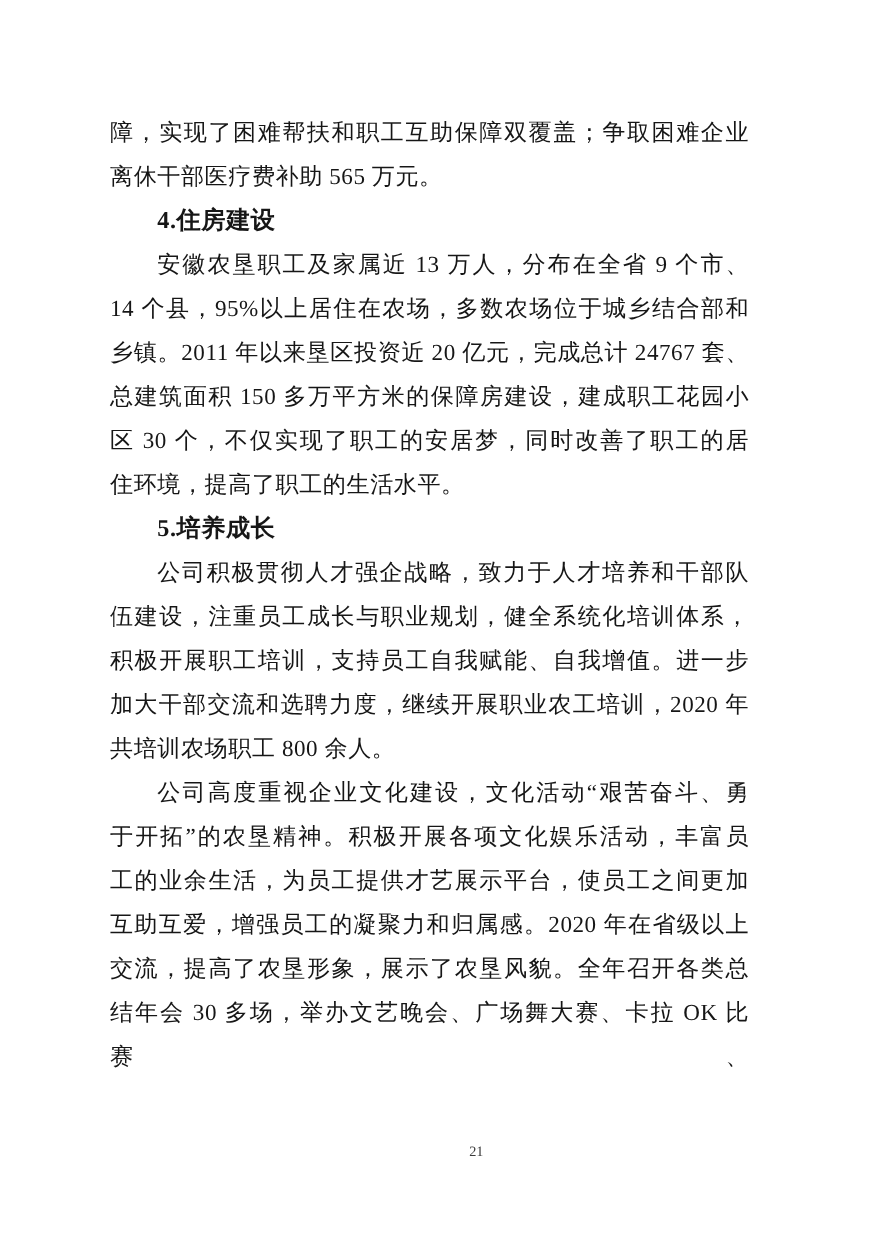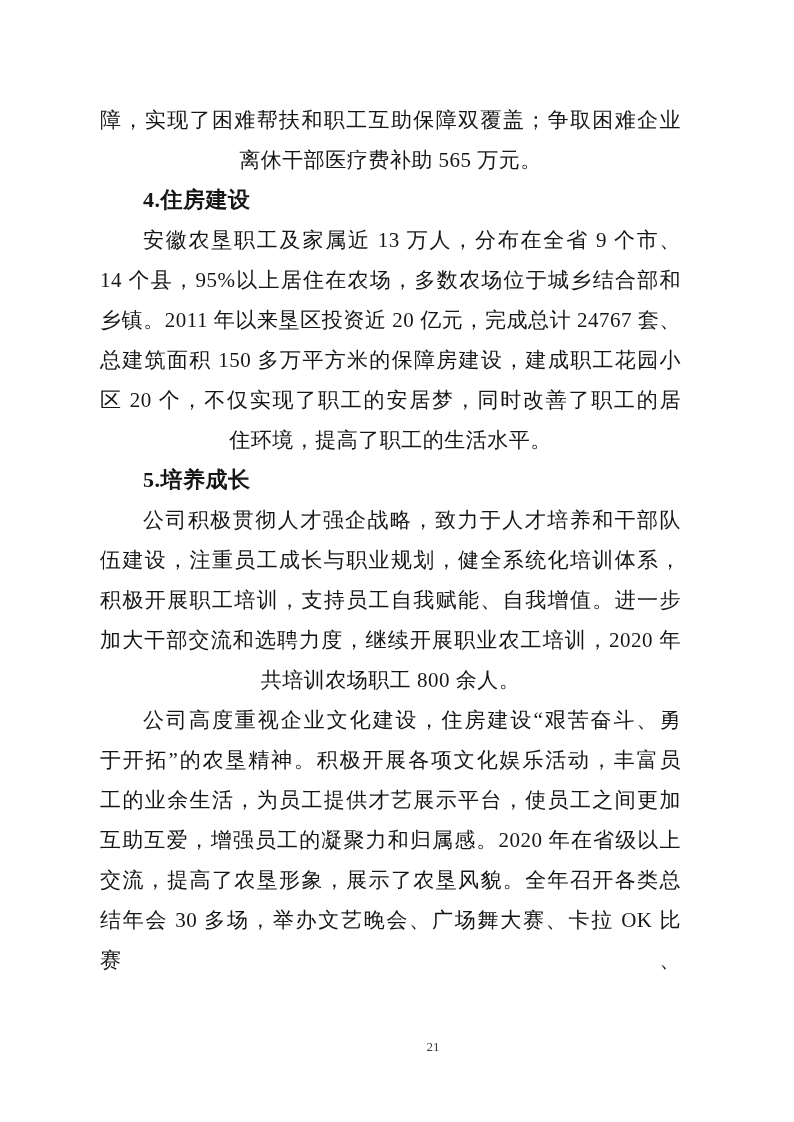--- a/index.html
+++ b/index.html
@@ -31,21 +31,21 @@
     overflow: visible;
   }
   
   .line.j {
     white-space: normal;
     text-align: justify;
     text-align-last: justify;
   }
   
   .line.l {
-    text-align: center;
+    text-align: left;
   }
   
   .ind {
     text-indent: 43px;
   }
   
   .line.h {
     font-weight: 700;
     font-size: 22px;
     text-indent: 43px;
@@ -69,29 +69,29 @@
 
 <div class="page">
   <div class="content">
     <div class="line j">障，实现了困难帮扶和职工互助保障双覆盖；争取困难企业</div>
     <div class="line l">离休干部医疗费补助 565 万元。</div>
     <div class="line h">4.住房建设</div>
     <div class="line j ind">安徽农垦职工及家属近 13 万人，分布在全省 9 个市、</div>
     <div class="line j">14 个县，95%以上居住在农场，多数农场位于城乡结合部和</div>
     <div class="line j">乡镇。2011 年以来垦区投资近 20 亿元，完成总计 24767 套、</div>
     <div class="line j">总建筑面积 150 多万平方米的保障房建设，建成职工花园小</div>
-    <div class="line j">区 20 个，不仅实现了职工的安居梦，同时改善了职工的居</div>
+    <div class="line j">区 30 个，不仅实现了职工的安居梦，同时改善了职工的居</div>
     <div class="line l">住环境，提高了职工的生活水平。</div>
     <div class="line h">5.培养成长</div>
     <div class="line j ind">公司积极贯彻人才强企战略，致力于人才培养和干部队</div>
     <div class="line j">伍建设，注重员工成长与职业规划，健全系统化培训体系，</div>
     <div class="line j">积极开展职工培训，支持员工自我赋能、自我增值。进一步</div>
     <div class="line j">加大干部交流和选聘力度，继续开展职业农工培训，2020 年</div>
     <div class="line l">共培训农场职工 800 余人。</div>
-    <div class="line j ind">公司高度重视企业文化建设，住房建设“艰苦奋斗、勇</div>
+    <div class="line j ind">公司高度重视企业文化建设，文化活动“艰苦奋斗、勇</div>
     <div class="line j">于开拓”的农垦精神。积极开展各项文化娱乐活动，丰富员</div>
     <div class="line j">工的业余生活，为员工提供才艺展示平台，使员工之间更加</div>
     <div class="line j">互助互爱，增强员工的凝聚力和归属感。2020 年在省级以上</div>
     <div class="line j">交流，提高了农垦形象，展示了农垦风貌。全年召开各类总</div>
     <div class="line j">结年会 30 多场，举办文艺晚会、广场舞大赛、卡拉 OK 比赛、</div>
   </div>
   <div class="page-number">21</div>
 </div>
 
 </body></html>

